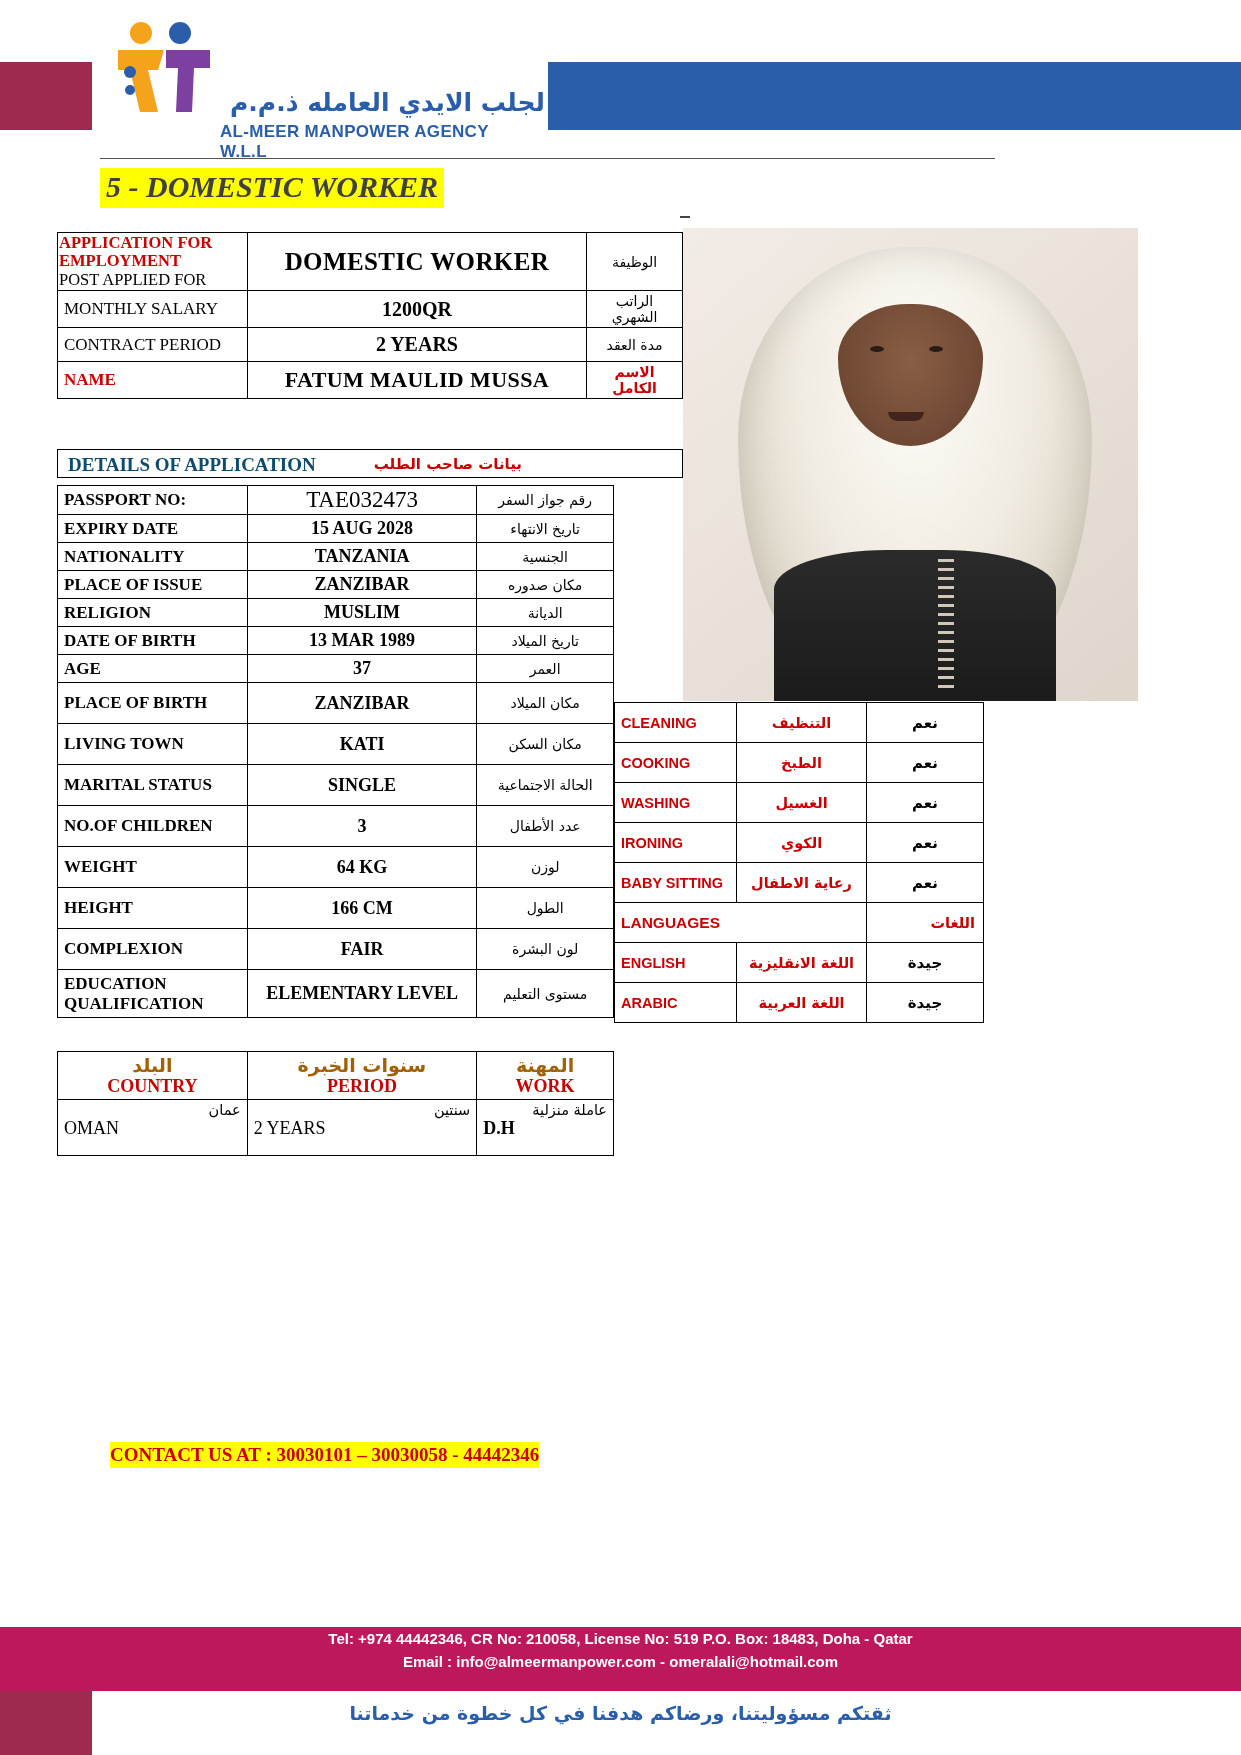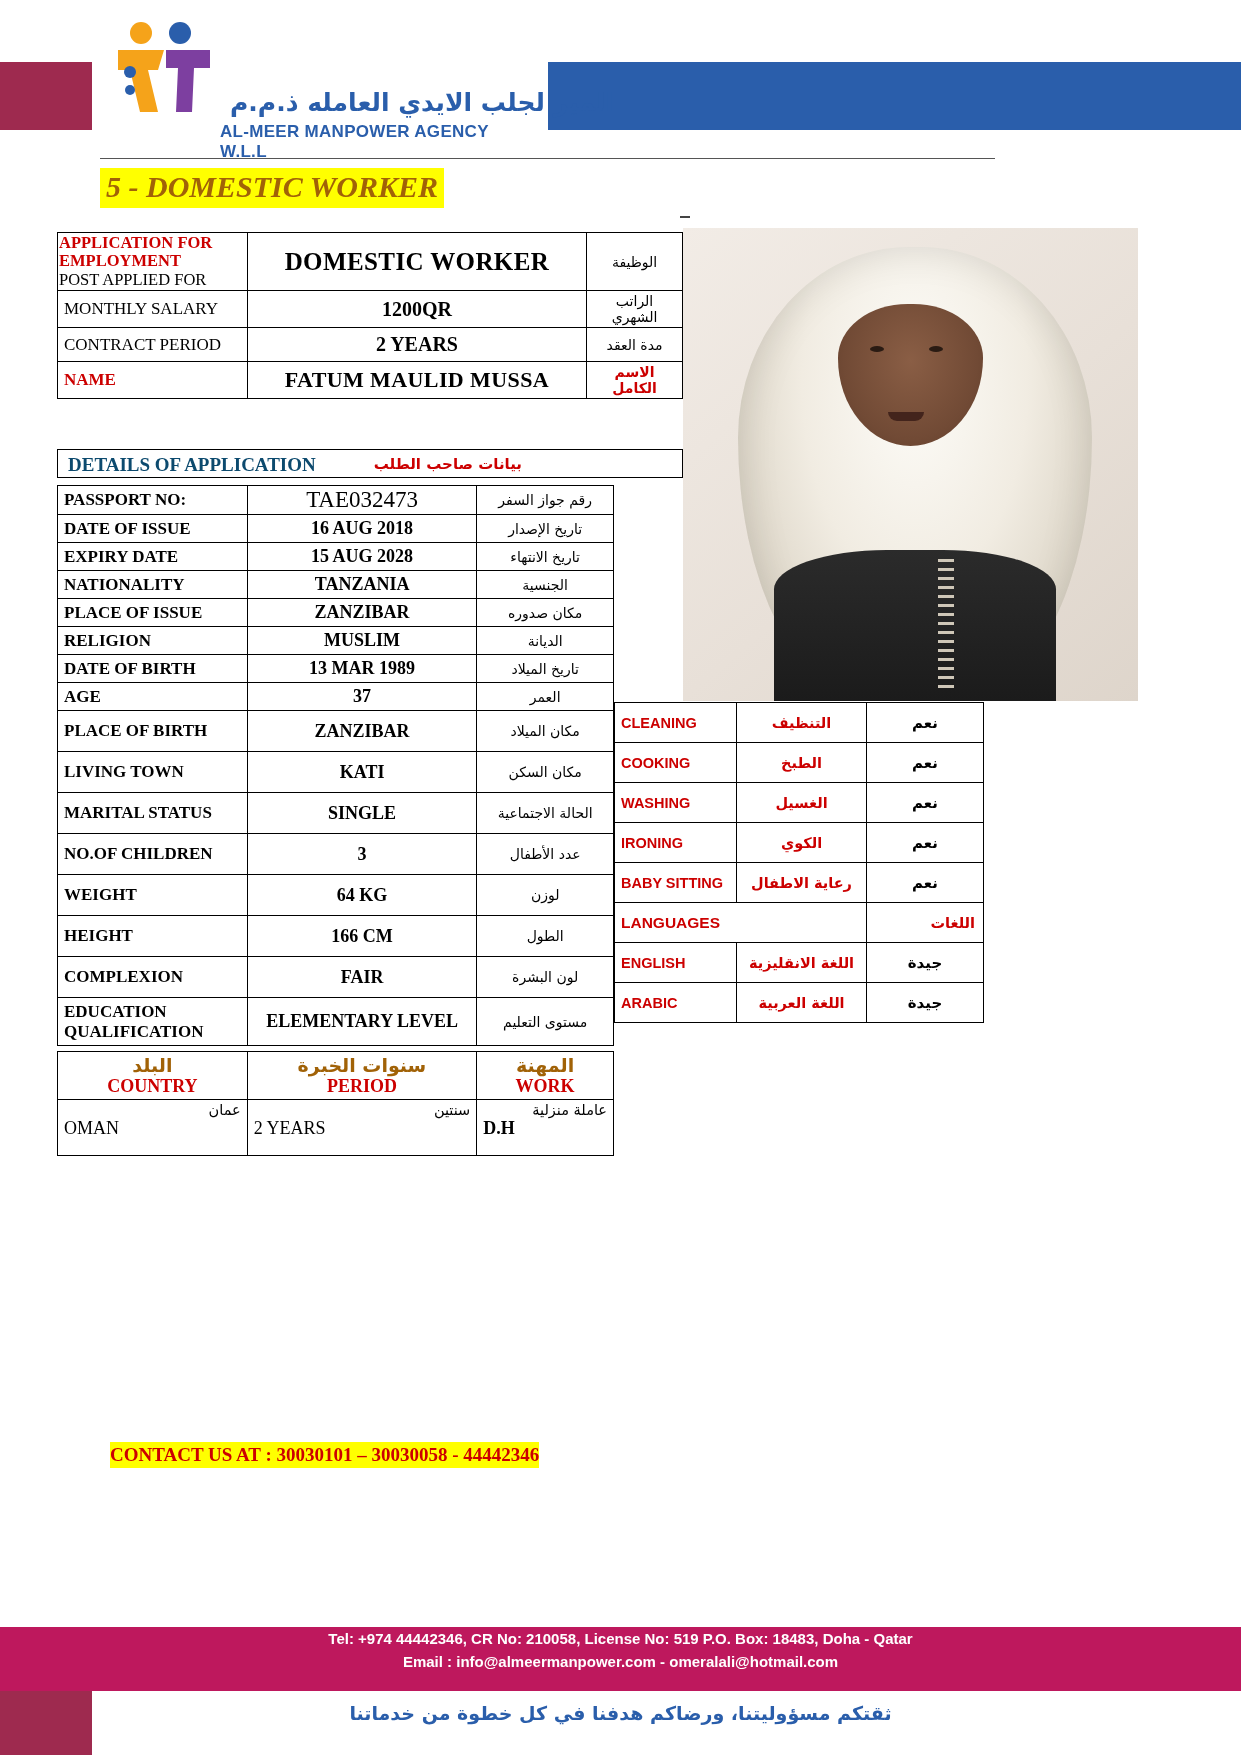--- a/index.html
+++ b/index.html
@@ -64,21 +64,21 @@
   }
 
   .page-title {
     position: absolute;
     left: 100px; top: 168px;
     background: #ffff00;
     font-style: italic;
     font-weight: bold;
     font-size: 30px;
     padding: 2px 6px 4px 6px;
-    color: #a16207;
+    color: #404040;
     white-space: nowrap;
   }
 
   
   table { border-collapse: collapse; }
   .bx td { border: 1px solid #000; }
   .c-label {
     font-family: "Liberation Serif", serif;
     font-size: 17.5px;
     font-weight: bold;
@@ -416,25 +416,20 @@
 </div>
 
 <table class="tbl-main bx">
   <tbody>
       <tr>
     <td class="l c-label">PASSPORT NO:</td>
     <td class="v" style="text-align:center;font-size:23px;font-family:'Liberation Serif',serif">TAE032473</td>
     <td class="a c-ar">رقم جواز السفر</td>
   </tr>
   <tr>
-    <td class="l c-label">DATE OF ISSUE</td>
-    <td class="v c-val">16 AUG 2018</td>
-    <td class="a c-ar">تاريخ الإصدار</td>
-  </tr>
-  <tr>
     <td class="l c-label">EXPIRY DATE</td>
     <td class="v c-val">15 AUG 2028</td>
     <td class="a c-ar">تاريخ الانتهاء</td>
   </tr>
   <tr>
     <td class="l c-label">NATIONALITY</td>
     <td class="v c-val">TANZANIA</td>
     <td class="a c-ar">الجنسية</td>
   </tr>
   <tr>

